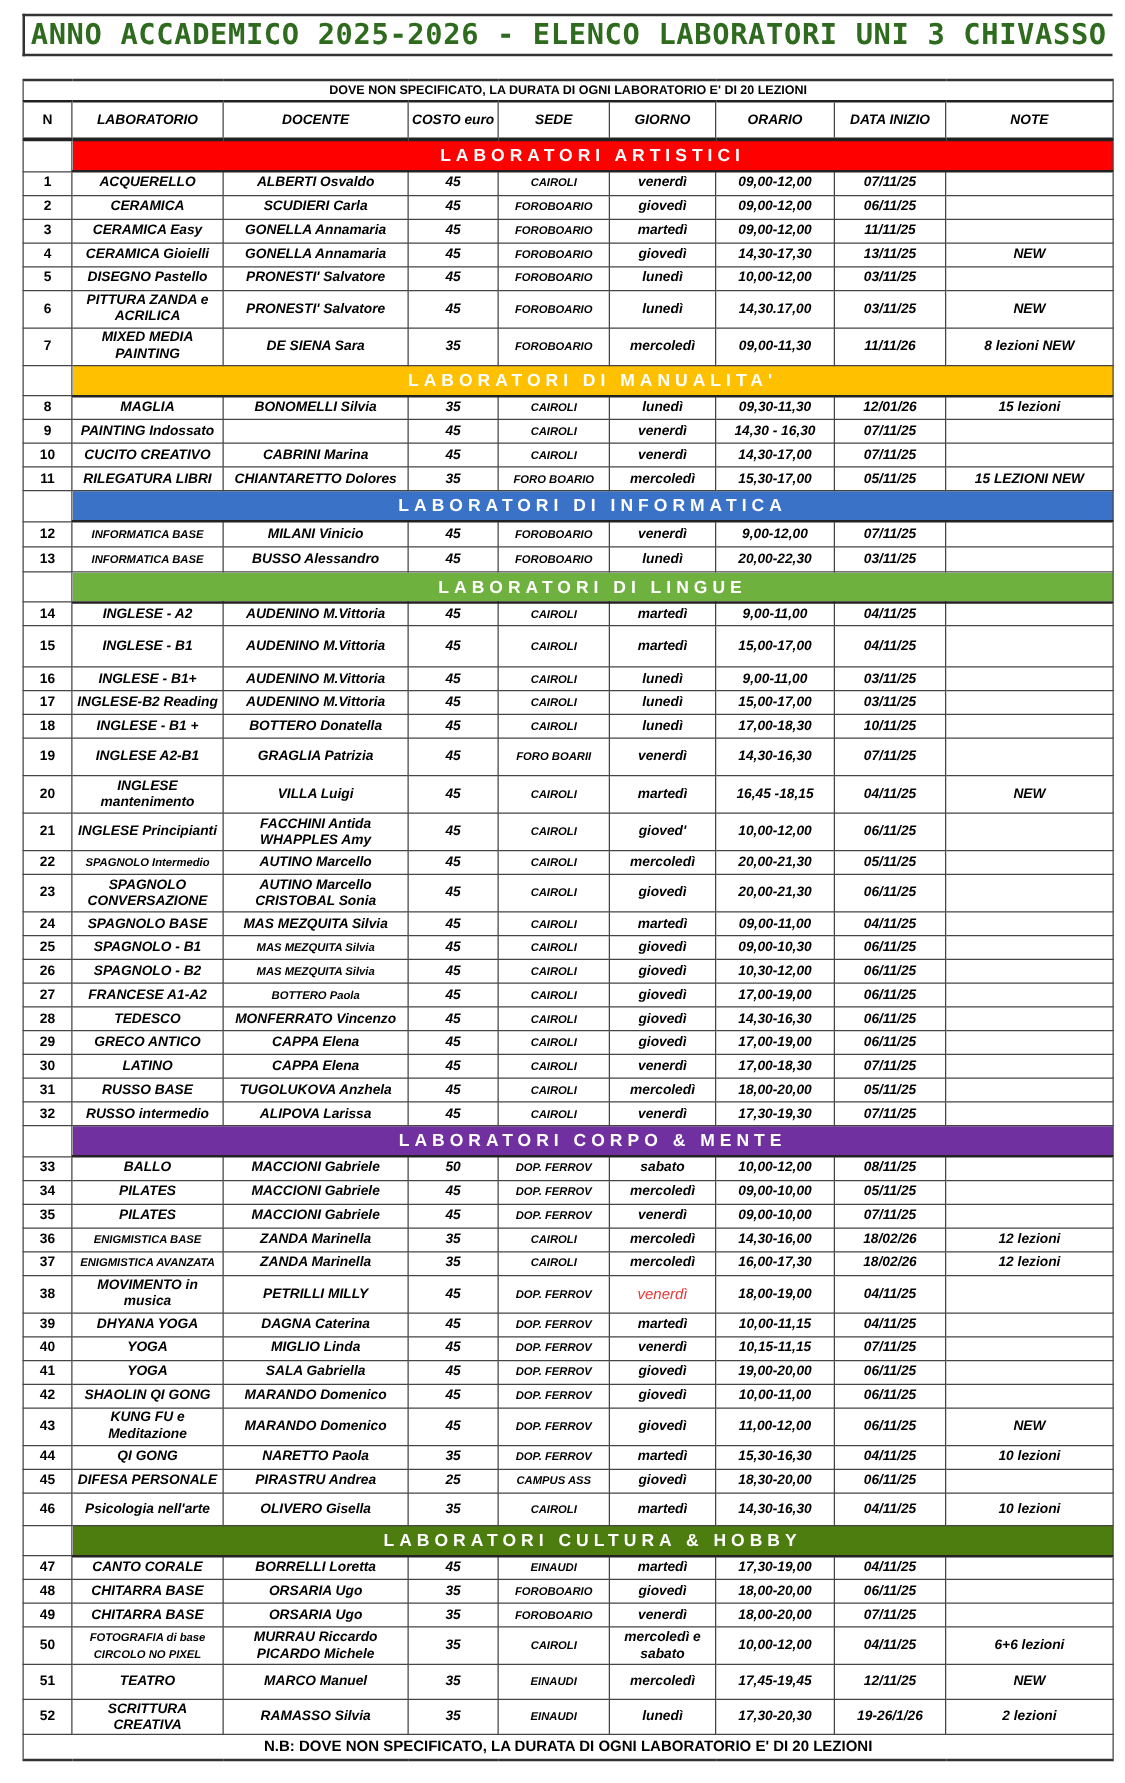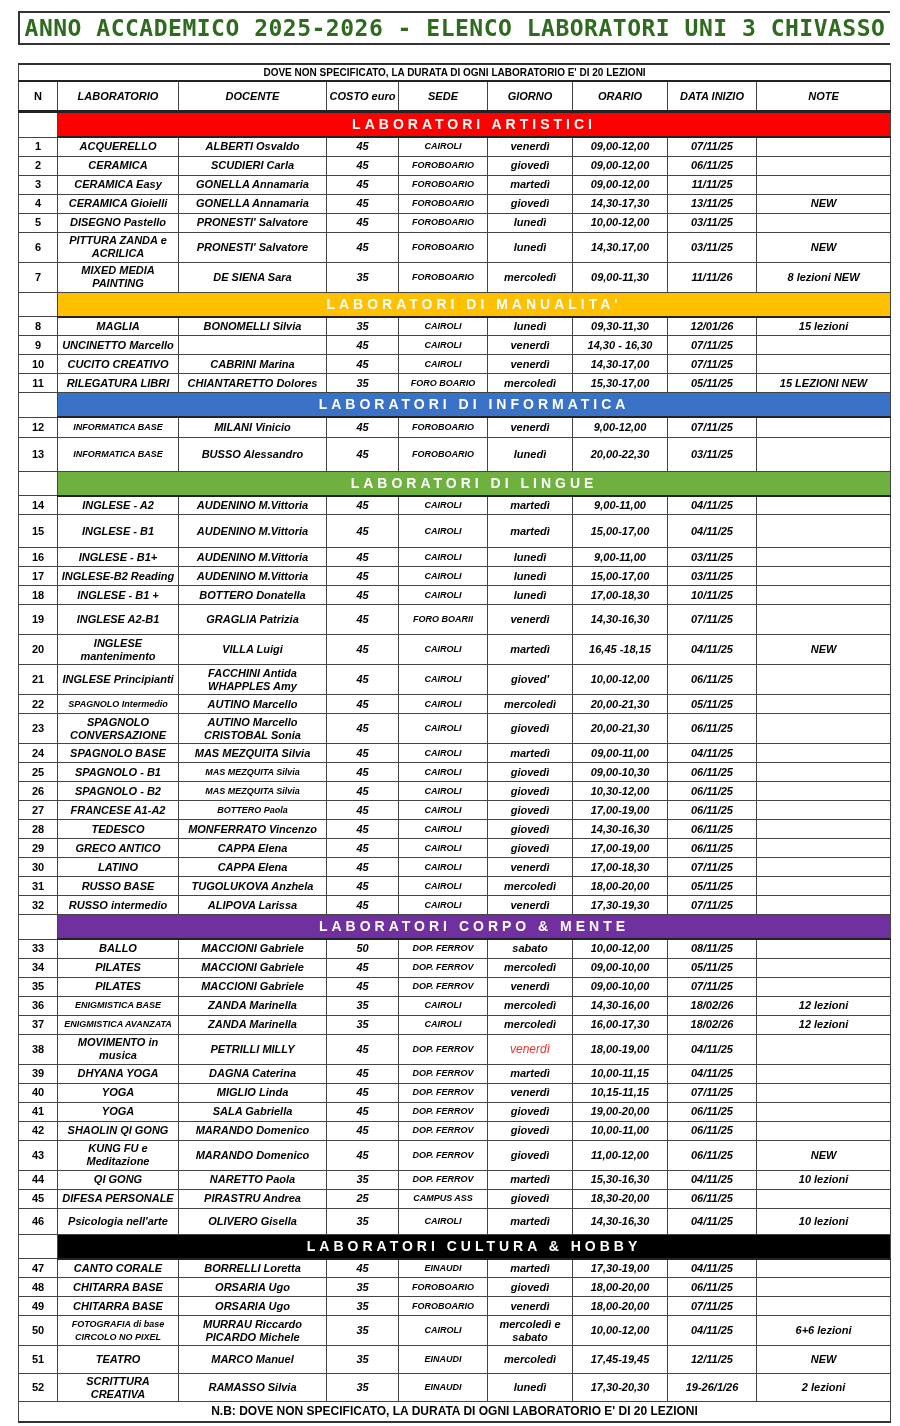--- a/index.html
+++ b/index.html
@@ -152,21 +152,21 @@
           <td>BONOMELLI Silvia</td>
           <td>35</td>
           <td class="small">CAIROLI</td>
           <td>lunedì</td>
           <td>09,30-11,30</td>
           <td>12/01/26</td>
           <td>15 lezioni</td>
         </tr>
         <tr style="height: 19px;">
           <td class="n">9</td>
-          <td>UNCINETTO Marcello</td>
+          <td>PAINTING Indossato</td>
           <td></td>
           <td>45</td>
           <td class="small">CAIROLI</td>
           <td>venerdì</td>
           <td>14,30 - 16,30</td>
           <td>07/11/25</td>
           <td></td>
         </tr>
         <tr style="height: 19px; padding-left: 47px;">
           <td class="n">10</td>
@@ -198,21 +198,21 @@
           <td class="n">12</td>
           <td class="small">INFORMATICA BASE</td>
           <td>MILANI Vinicio</td>
           <td>45</td>
           <td class="small">FOROBOARIO</td>
           <td>venerdì</td>
           <td>9,00-12,00</td>
           <td>07/11/25</td>
           <td></td>
         </tr>
-        <tr style="height: 34px;">
+        <tr style="height: 20px;">
           <td class="n">13</td>
           <td class="small">INFORMATICA BASE</td>
           <td>BUSSO Alessandro</td>
           <td>45</td>
           <td class="small">FOROBOARIO</td>
           <td>lunedì</td>
           <td>20,00-22,30</td>
           <td>03/11/25</td>
           <td></td>
         </tr>
@@ -582,21 +582,21 @@
           <td>OLIVERO Gisella</td>
           <td>35</td>
           <td class="small">CAIROLI</td>
           <td>martedì</td>
           <td>14,30-16,30</td>
           <td>04/11/25</td>
           <td>10 lezioni</td>
         </tr>
         <tr class="section">
           <td class="sec-num"></td>
-          <td class="sec-label" colspan="8" style="background: #000000;">LABORATORI   CULTURA   &amp;    HOBBY</td>
+          <td class="sec-label" colspan="8" style="background: #4d7c0f;">LABORATORI   CULTURA   &amp;    HOBBY</td>
         </tr>
         <tr style="height: 19px;">
           <td class="n">47</td>
           <td>CANTO CORALE</td>
           <td>BORRELLI Loretta</td>
           <td>45</td>
           <td class="small">EINAUDI</td>
           <td>martedì</td>
           <td>17,30-19,00</td>
           <td>04/11/25</td>

